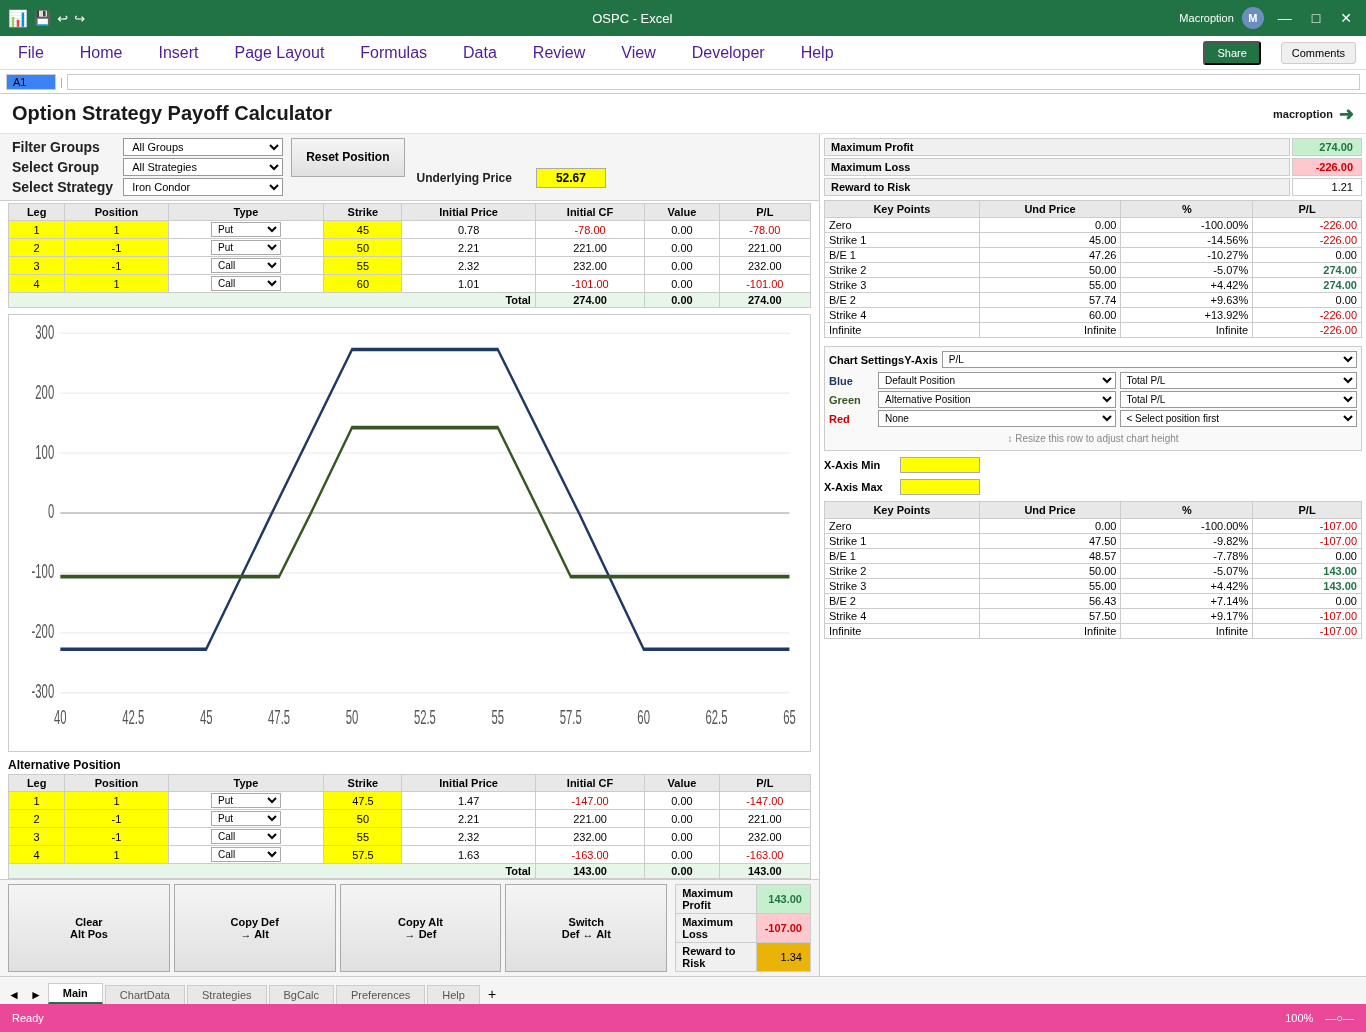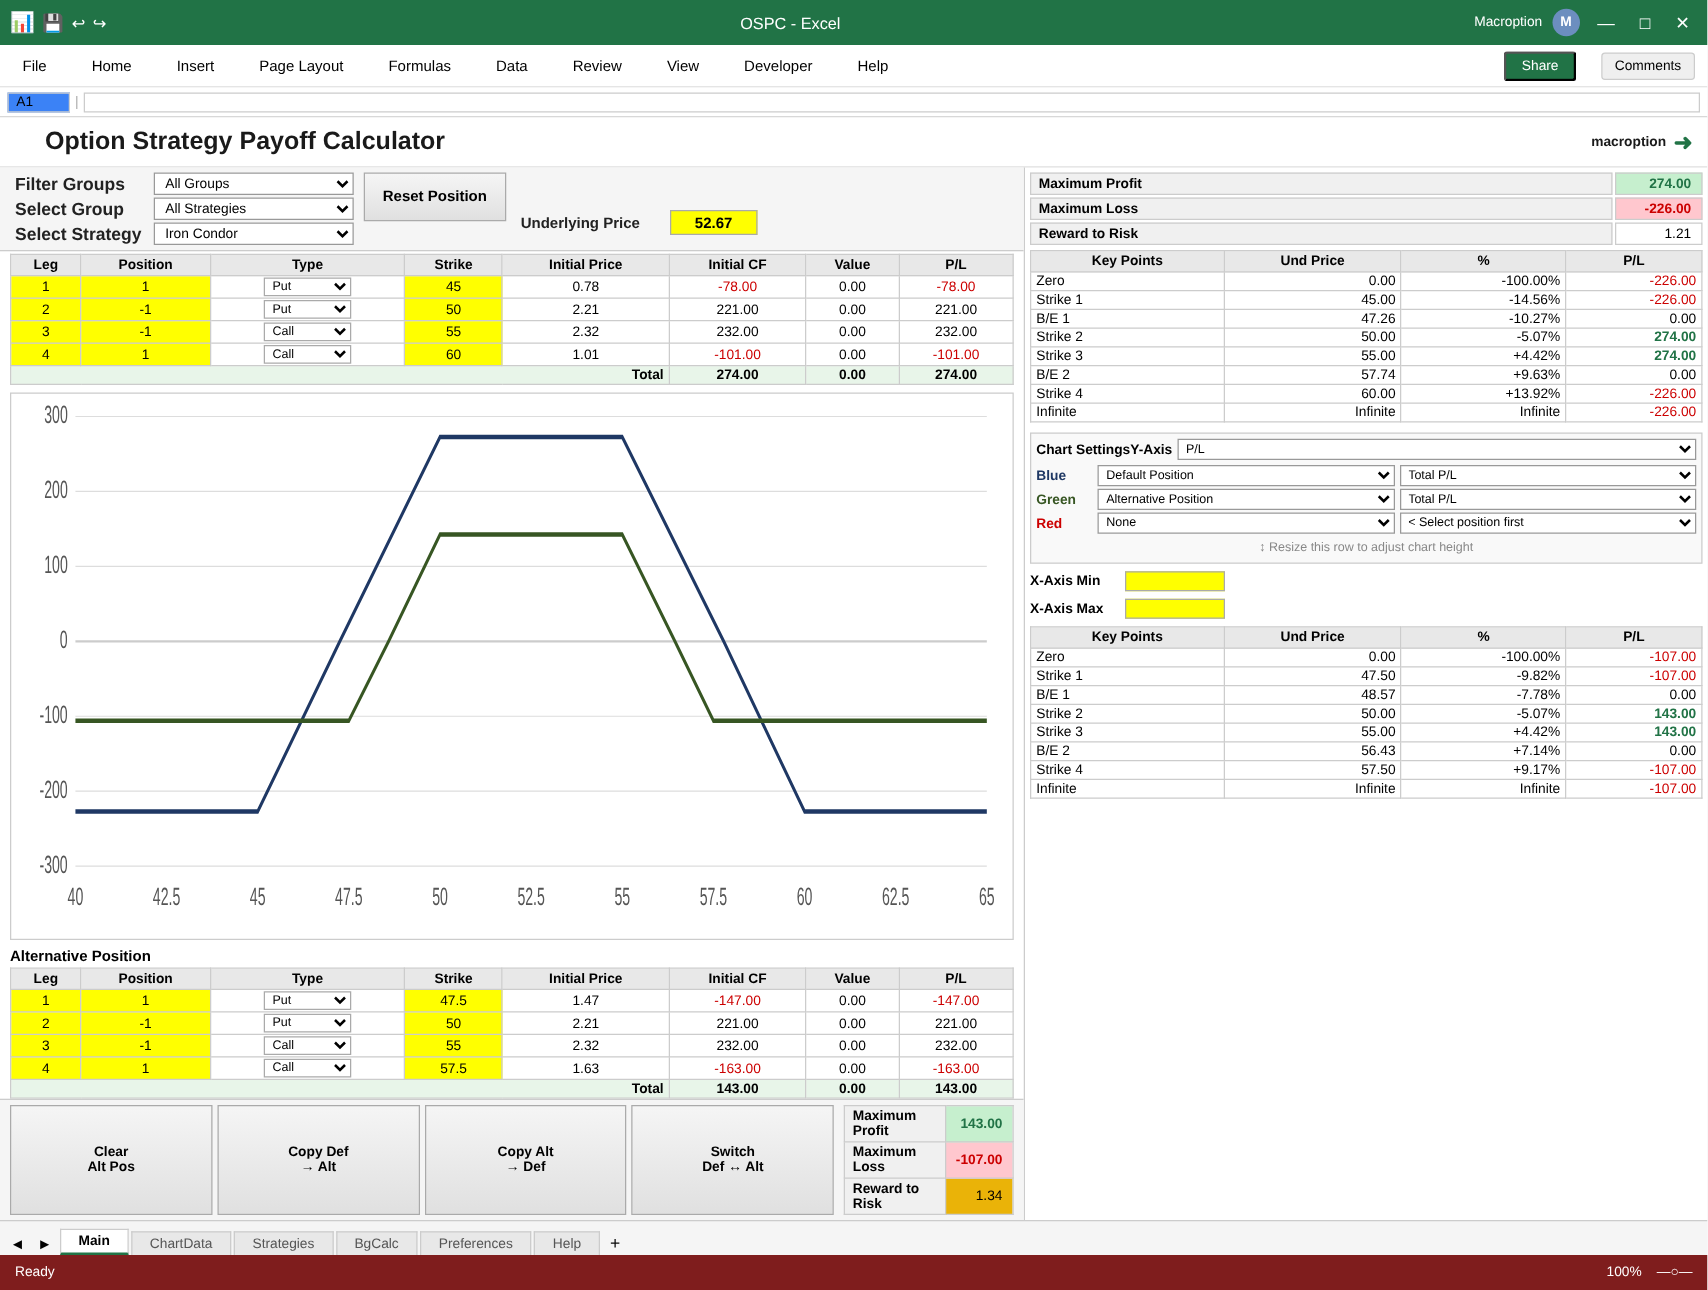--- a/index.html
+++ b/index.html
@@ -25,22 +25,22 @@
       border-bottom: 1px solid #ddd;
       height: 34px;
       display: flex;
       align-items: center;
       padding: 0 10px;
       gap: 20px;
     }
     .ribbon-tab {
       padding: 6px 8px;
       cursor: pointer;
-      font-size: 12px;
-      color: #000000;
+      font-size: 16px;
+      color: #4c1d95;
     }
     .ribbon-share {
       margin-left: auto;
       background: #217346;
       color: white;
       padding: 4px 12px;
       border-radius: 3px;
       font-size: 11px;
       cursor: pointer;
     }
@@ -315,21 +315,21 @@
     }
     .sheet-tab.active {
       background: white;
       font-weight: 600;
       border-bottom: 2px solid #217346;
     }
     .sheet-tab:not(.active) { background: #e8e8e8; color: #555; }
 
     
     .status-bar {
-      background: #7f1d1d;
+      background: #ec4899;
       color: white;
       height: 28px;
       display: flex;
       align-items: center;
       padding: 0 12px;
       font-size: 11px;
       gap: 20px;
     }
     .status-bar-right { margin-left: auto; display: flex; gap: 12px; align-items: center; }
 
@@ -388,21 +388,21 @@
 
 <div class="formula-bar">
   <span style="border:1px solid #ccc;padding:1px 6px;min-width:50px;background:#3b82f6;">A1</span>
   <span style="margin:0 4px;color:#aaa;">|</span>
   <span style="flex:1;border:1px solid #ccc;padding:1px 6px;background:white;min-height:16px;"></span>
 </div>
 
 <div class="main-content">
 
   <div class="app-title">
-    <span style="font-size:20px;font-weight:bold;margin-left:24px;">Option Strategy Payoff Calculator</span>
+    <span style="font-size:20px;font-weight:bold;">Option Strategy Payoff Calculator</span>
     <div class="macroption-brand">
       <span>macroption</span>
       <span class="macroption-arrow">➜</span>
     </div>
   </div>
 
   <div class="spreadsheet-area">
 
     <div class="left-panel">
 

